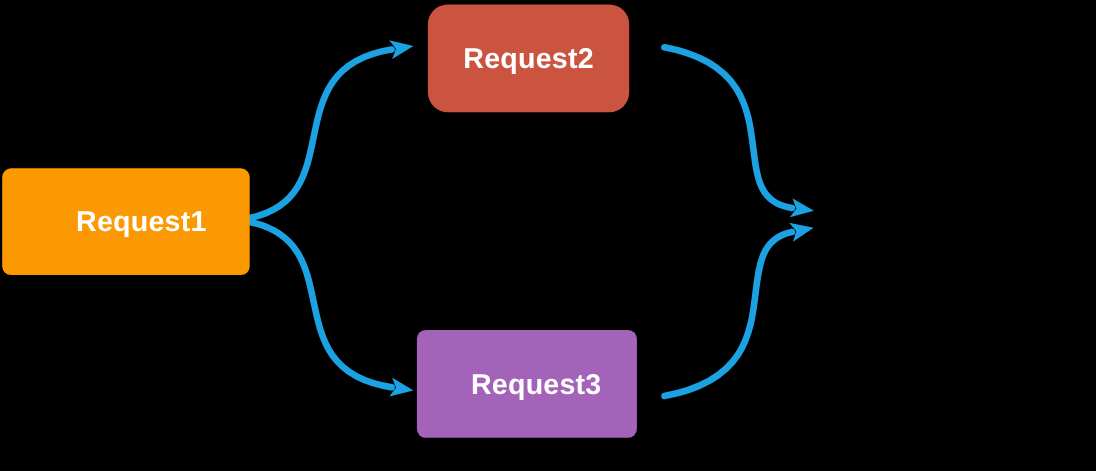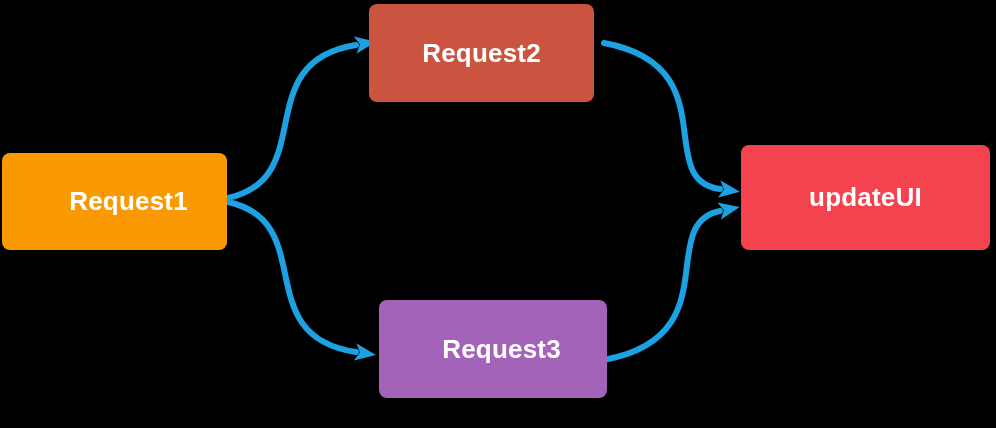--- a/index.html
+++ b/index.html
@@ -43,22 +43,22 @@
     align-items: center;
     justify-content: center;
   }
   .node-label {
     color: var(--text);
     font-size: 26px;
     font-weight: 700;
     letter-spacing: 0.2px;
   }
   #node-request1 { left: 2px;   top: 153px; width: 225px; height: 97px; }
-  #node-request2 { left: 369px; top: 4px;   width: 225px; height: 98px; }
-  #node-request3 { left: 379px; top: 300px; width: 228px; height: 98px; padding-left: 17px; }
+  #node-request2 { left: 389px; top: 4px;   width: 183px; height: 98px; border-radius: 18px; }
+  #node-request3 { left: 379px; top: 300px; width: 200px; height: 98px; padding-left: 17px; }
   #node-updateui { left: 741px; top: 145px; width: 249px; height: 105px; }
 </style>
 </head>
 <body>
 
 <div class="canvas">
 
   <svg class="edges" viewBox="0 0 996 428" xmlns="http://www.w3.org/2000/svg">
     <defs>
       <marker id="arrowhead" viewBox="0 0 12 10" refX="0.5" refY="5" markerWidth="21" markerHeight="18" markerUnits="userSpaceOnUse" orient="auto">
@@ -80,17 +80,14 @@
   </div>
 
   <div class="node" id="node-request2" style="background-color: rgb(203, 84, 65);">
     <span class="node-label">Request2</span>
   </div>
 
   <div class="node" id="node-request3" style="background-color: rgb(162, 99, 185);">
     <span class="node-label">Request3</span>
   </div>
 
-  <div class="node" id="node-updateui" style="background-color: rgb(245, 66, 79);">
-    <span class="node-label">updateUI</span>
-  </div>
 
 </div>
 
 </body></html>

